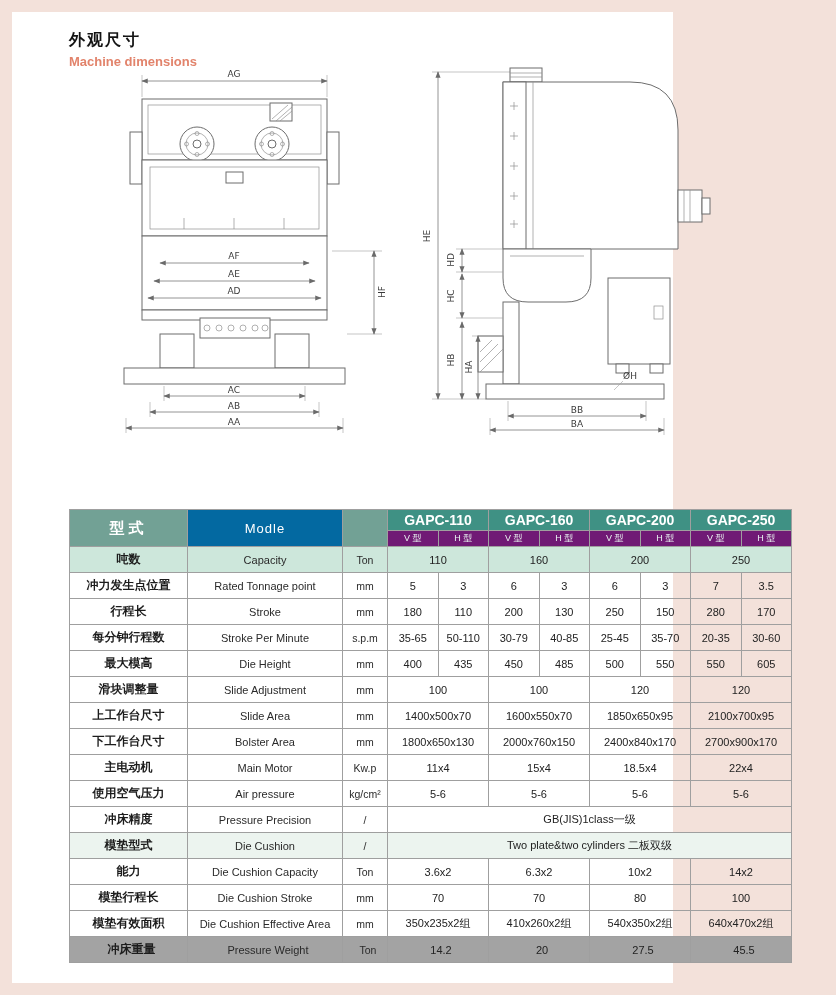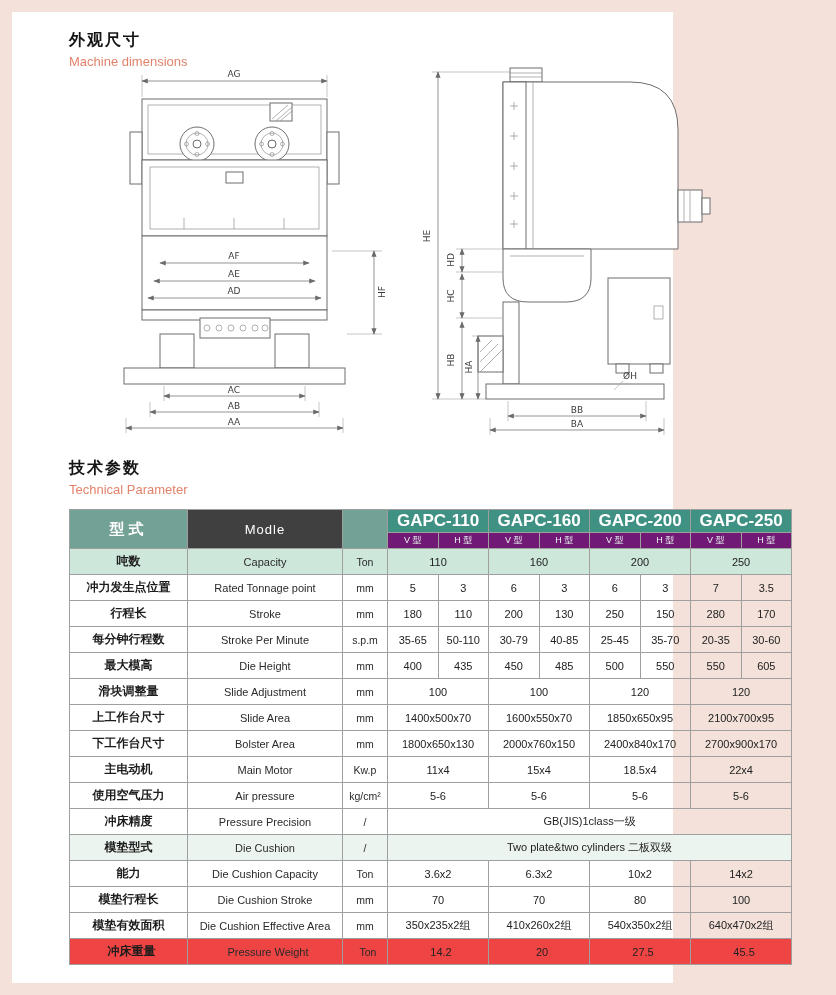--- a/index.html
+++ b/index.html
@@ -9,21 +9,21 @@
     background:#f3e1da;
     font-family:"Liberation Sans","DejaVu Sans",sans-serif;
     overflow:hidden;
   }
   .inner {
     position:absolute; left:12px; top:12px; width:661px; height:971px;
     background:#ffffff;
   }
   .sec-title { position:absolute; left:57px; }
   .sec-title .zh { font-size:16px; font-weight:bold; color:#141414; letter-spacing:2px; }
-  .sec-title .en { font-size:13px; color:#e2836b; margin-top:3px; }
+  .sec-title .en { font-size:13px; color:#e2836b; margin-top:3px;font-weight:bold; }
   #dims-title { top:18px; }
   #params-title { top:446px; }
 
   .drawings { position:absolute; left:100px; top:54px; display:flex; gap:6px; }
   svg text { font-family:"DejaVu Sans",sans-serif; font-size:9px; fill:#3a3a3a; }
   .part { fill:#ffffff; stroke:#6d6d6d; stroke-width:1; }
   .pl   { fill:none; stroke:#909090; stroke-width:0.7; }
   .dim  { stroke:#787878; stroke-width:0.8; fill:none; }
   .ext  { stroke:#a0a0a0; stroke-width:0.6; fill:none; }
 
@@ -33,29 +33,29 @@
     font-size:11px; color:#222;
   }
   .params th, .params td {
     border:1px solid #9f9f9f; text-align:center; vertical-align:middle;
     padding:1px 2px; overflow:hidden; white-space:nowrap;
   }
   .params thead tr.r1 { height:21px; }
   .params thead tr.r2 { height:15px; }
   .params tbody tr { height:26px;border-radius:11px; }
   .hd-type  { background:#72a195; color:#ffffff; font-size:15px; font-weight:bold; letter-spacing:4px; }
-  .hd-model { background:#404040; color:#ffffff; font-size:13px; font-weight:normal; letter-spacing:1px; }
+  .hd-model { background:#0369a1; color:#ffffff; font-size:13px; font-weight:normal; letter-spacing:1px; }
   .hd-unit  { background:#72a195; }
-  .hd-name  { background:#3f9184; color:#ffffff; font-size:17px; font-weight:bold; }
+  .hd-name  { background:#3f9184; color:#ffffff; font-size:14px; font-weight:bold; }
   .hd-vh    { background:#701a75; color:#eaf5f2; font-size:9px; font-weight:normal; }
   .zh-cell  { font-weight:bold; font-size:12px; color:#1c1c1c; }
   .en-cell  { font-size:11px; color:#2a2a2a; }
   .unit-cell{ font-size:10.5px; color:#2a2a2a; }
   tr.green td { background:#cde7db; }
-  tr.pink  td { background:#ef4444;padding-left:8px; }
+  tr.pink  td { background:#a3a3a3;padding-left:8px; }
   tr.tint  td { background:#ecf4ef; }
 
   .footnote { position:absolute; left:46px; top:951px; line-height:1.35; }
   .fn-zh { font-size:14px; color:#333;margin-top:48px; }
   .fn-en { font-size:6.5px; color:#999; }
 </style>
 </head>
 <body>
 
 <div class="page">
@@ -260,24 +260,20 @@
         </g>
         <g>
           <line class="ext" x1="72" y1="352" x2="72" y2="369"></line>
           <line class="ext" x1="246" y1="352" x2="246" y2="369"></line>
           <line class="dim" x1="72" y1="364" x2="246" y2="364" marker-start="url(#arS)" marker-end="url(#arS)"></line>
           <text x="159" y="361" text-anchor="middle">BA</text>
         </g>
       </svg>
     </div>
 
-    <div class="sec-title" id="params-title">
-      <div class="zh">技术参数</div>
-      <div class="en">Technical Parameter</div>
-    </div>
 
     <table class="params">
       <colgroup>
         <col style="width:118px">
           <col style="width:155px">
           <col style="width:45px">
         <col span="8" style="width:50.5px">
       </colgroup>
       <thead>
         <tr class="r1">

